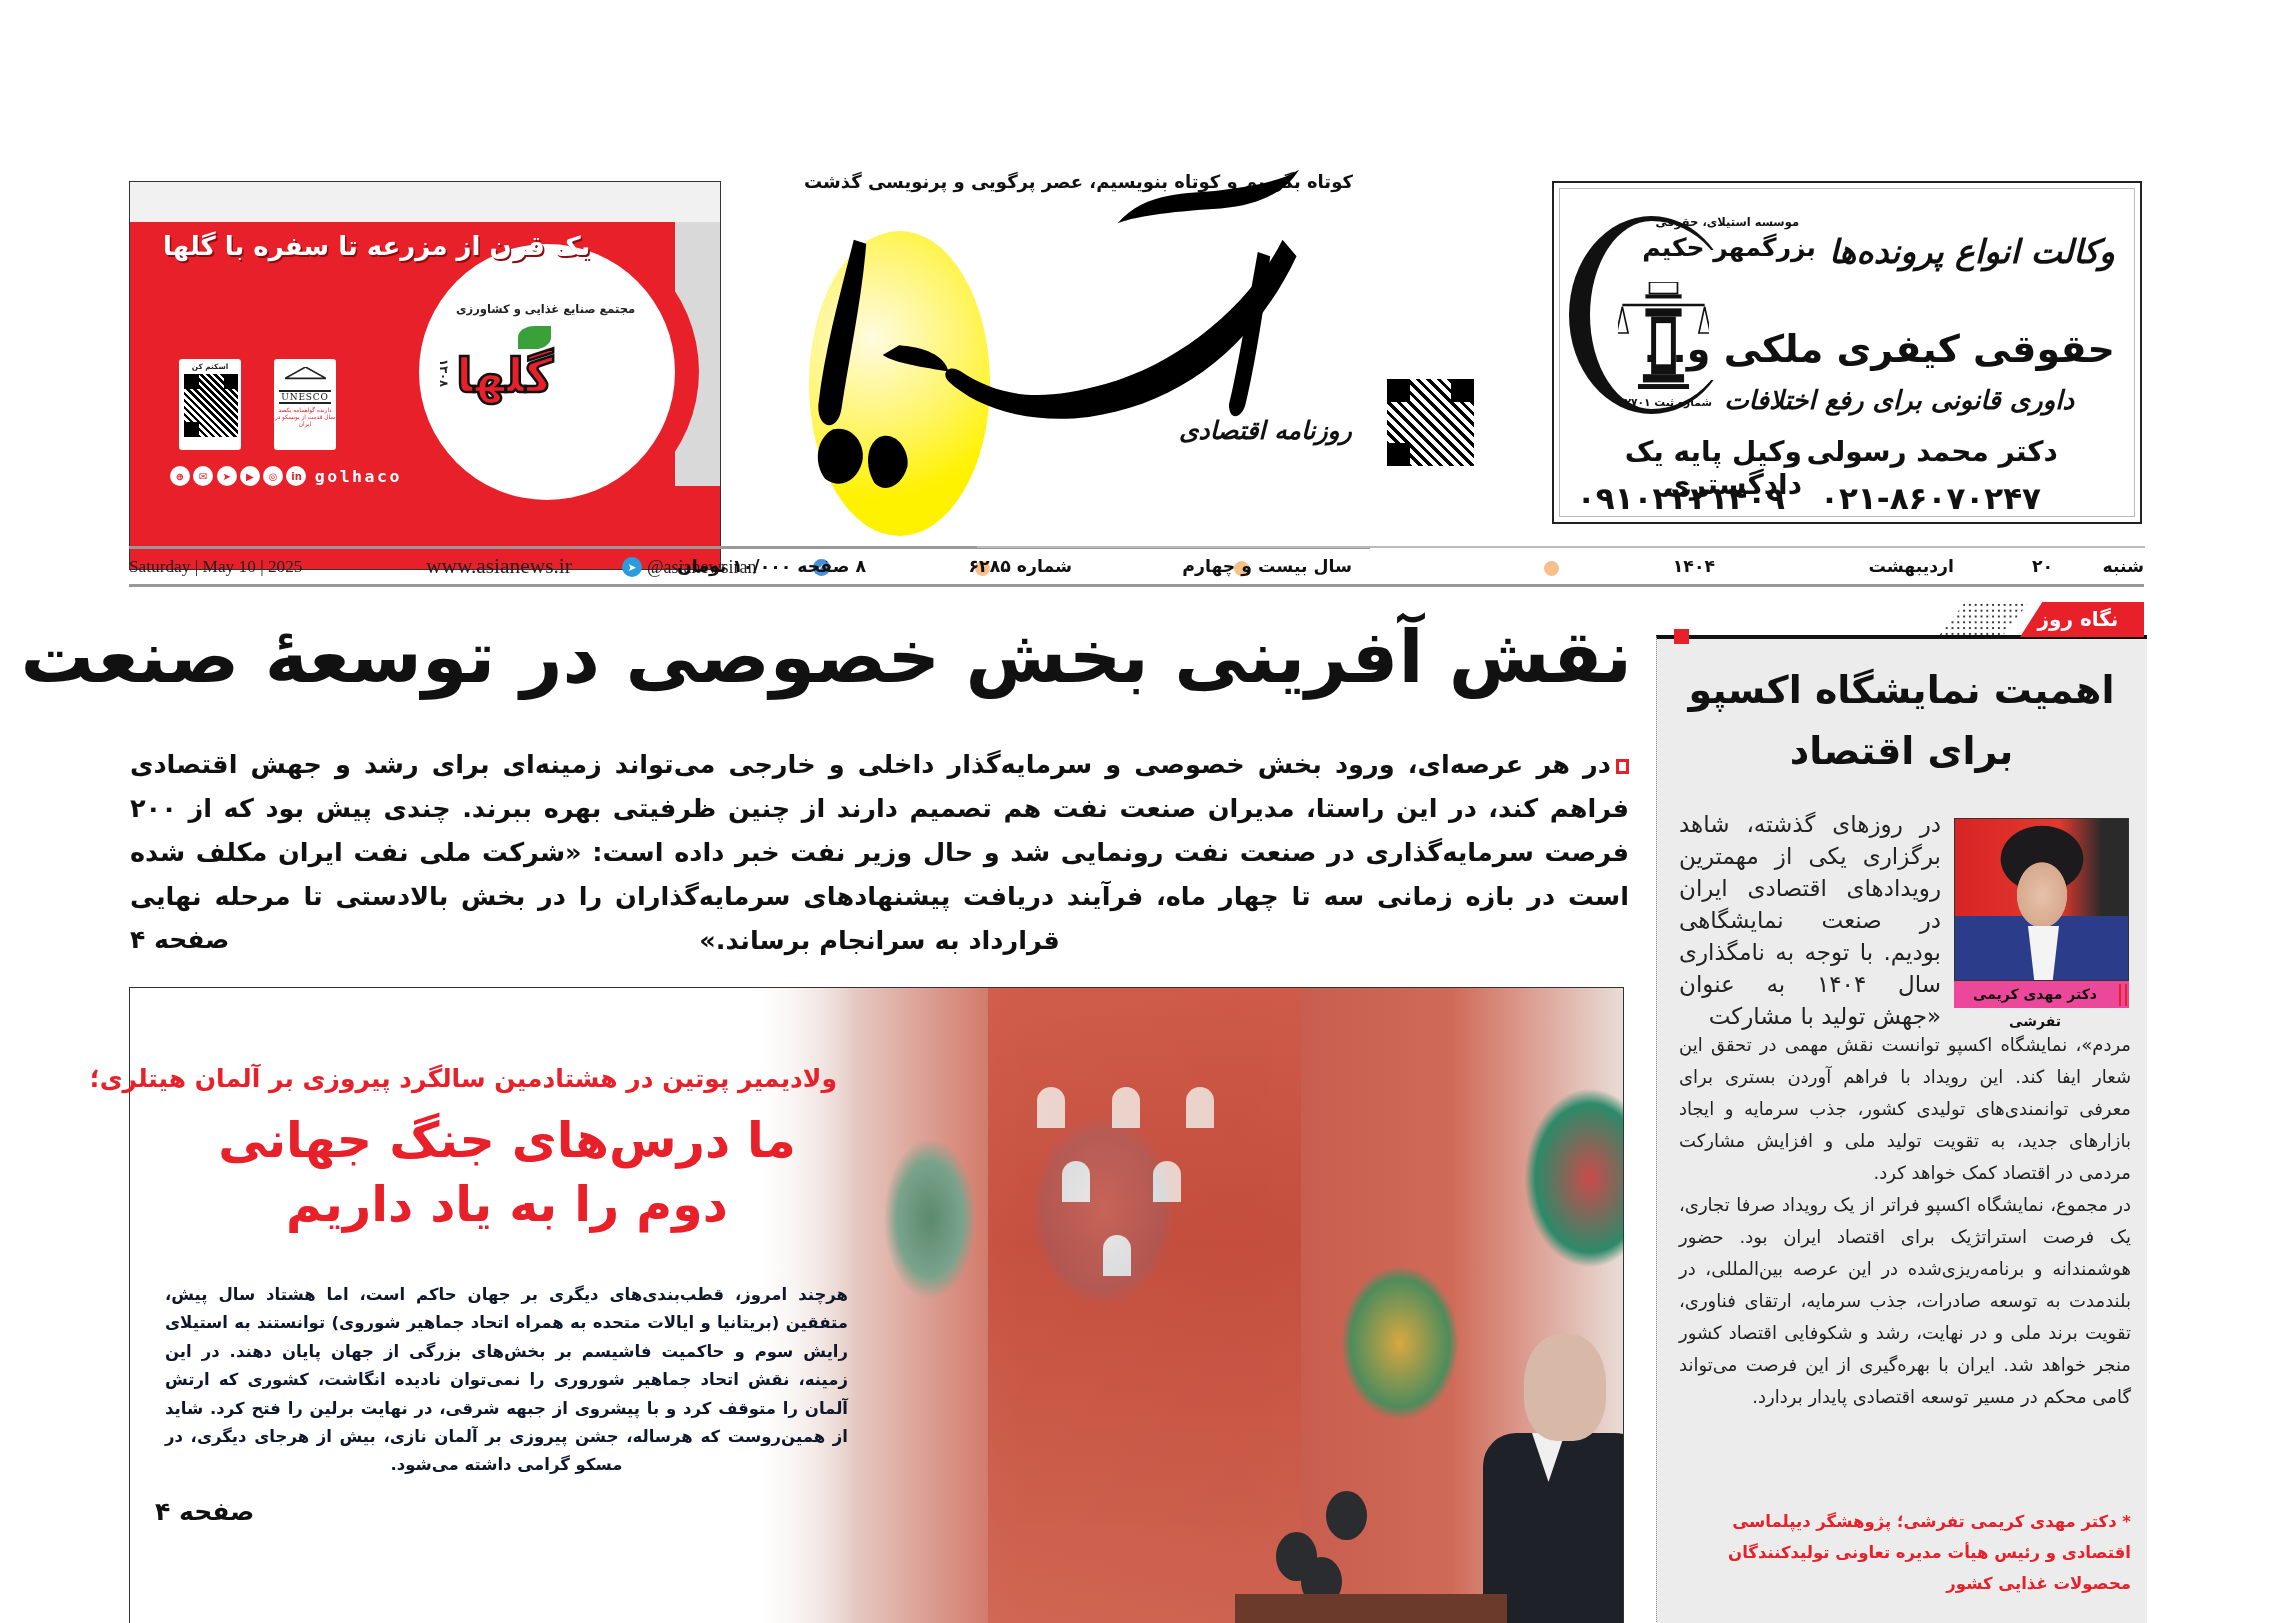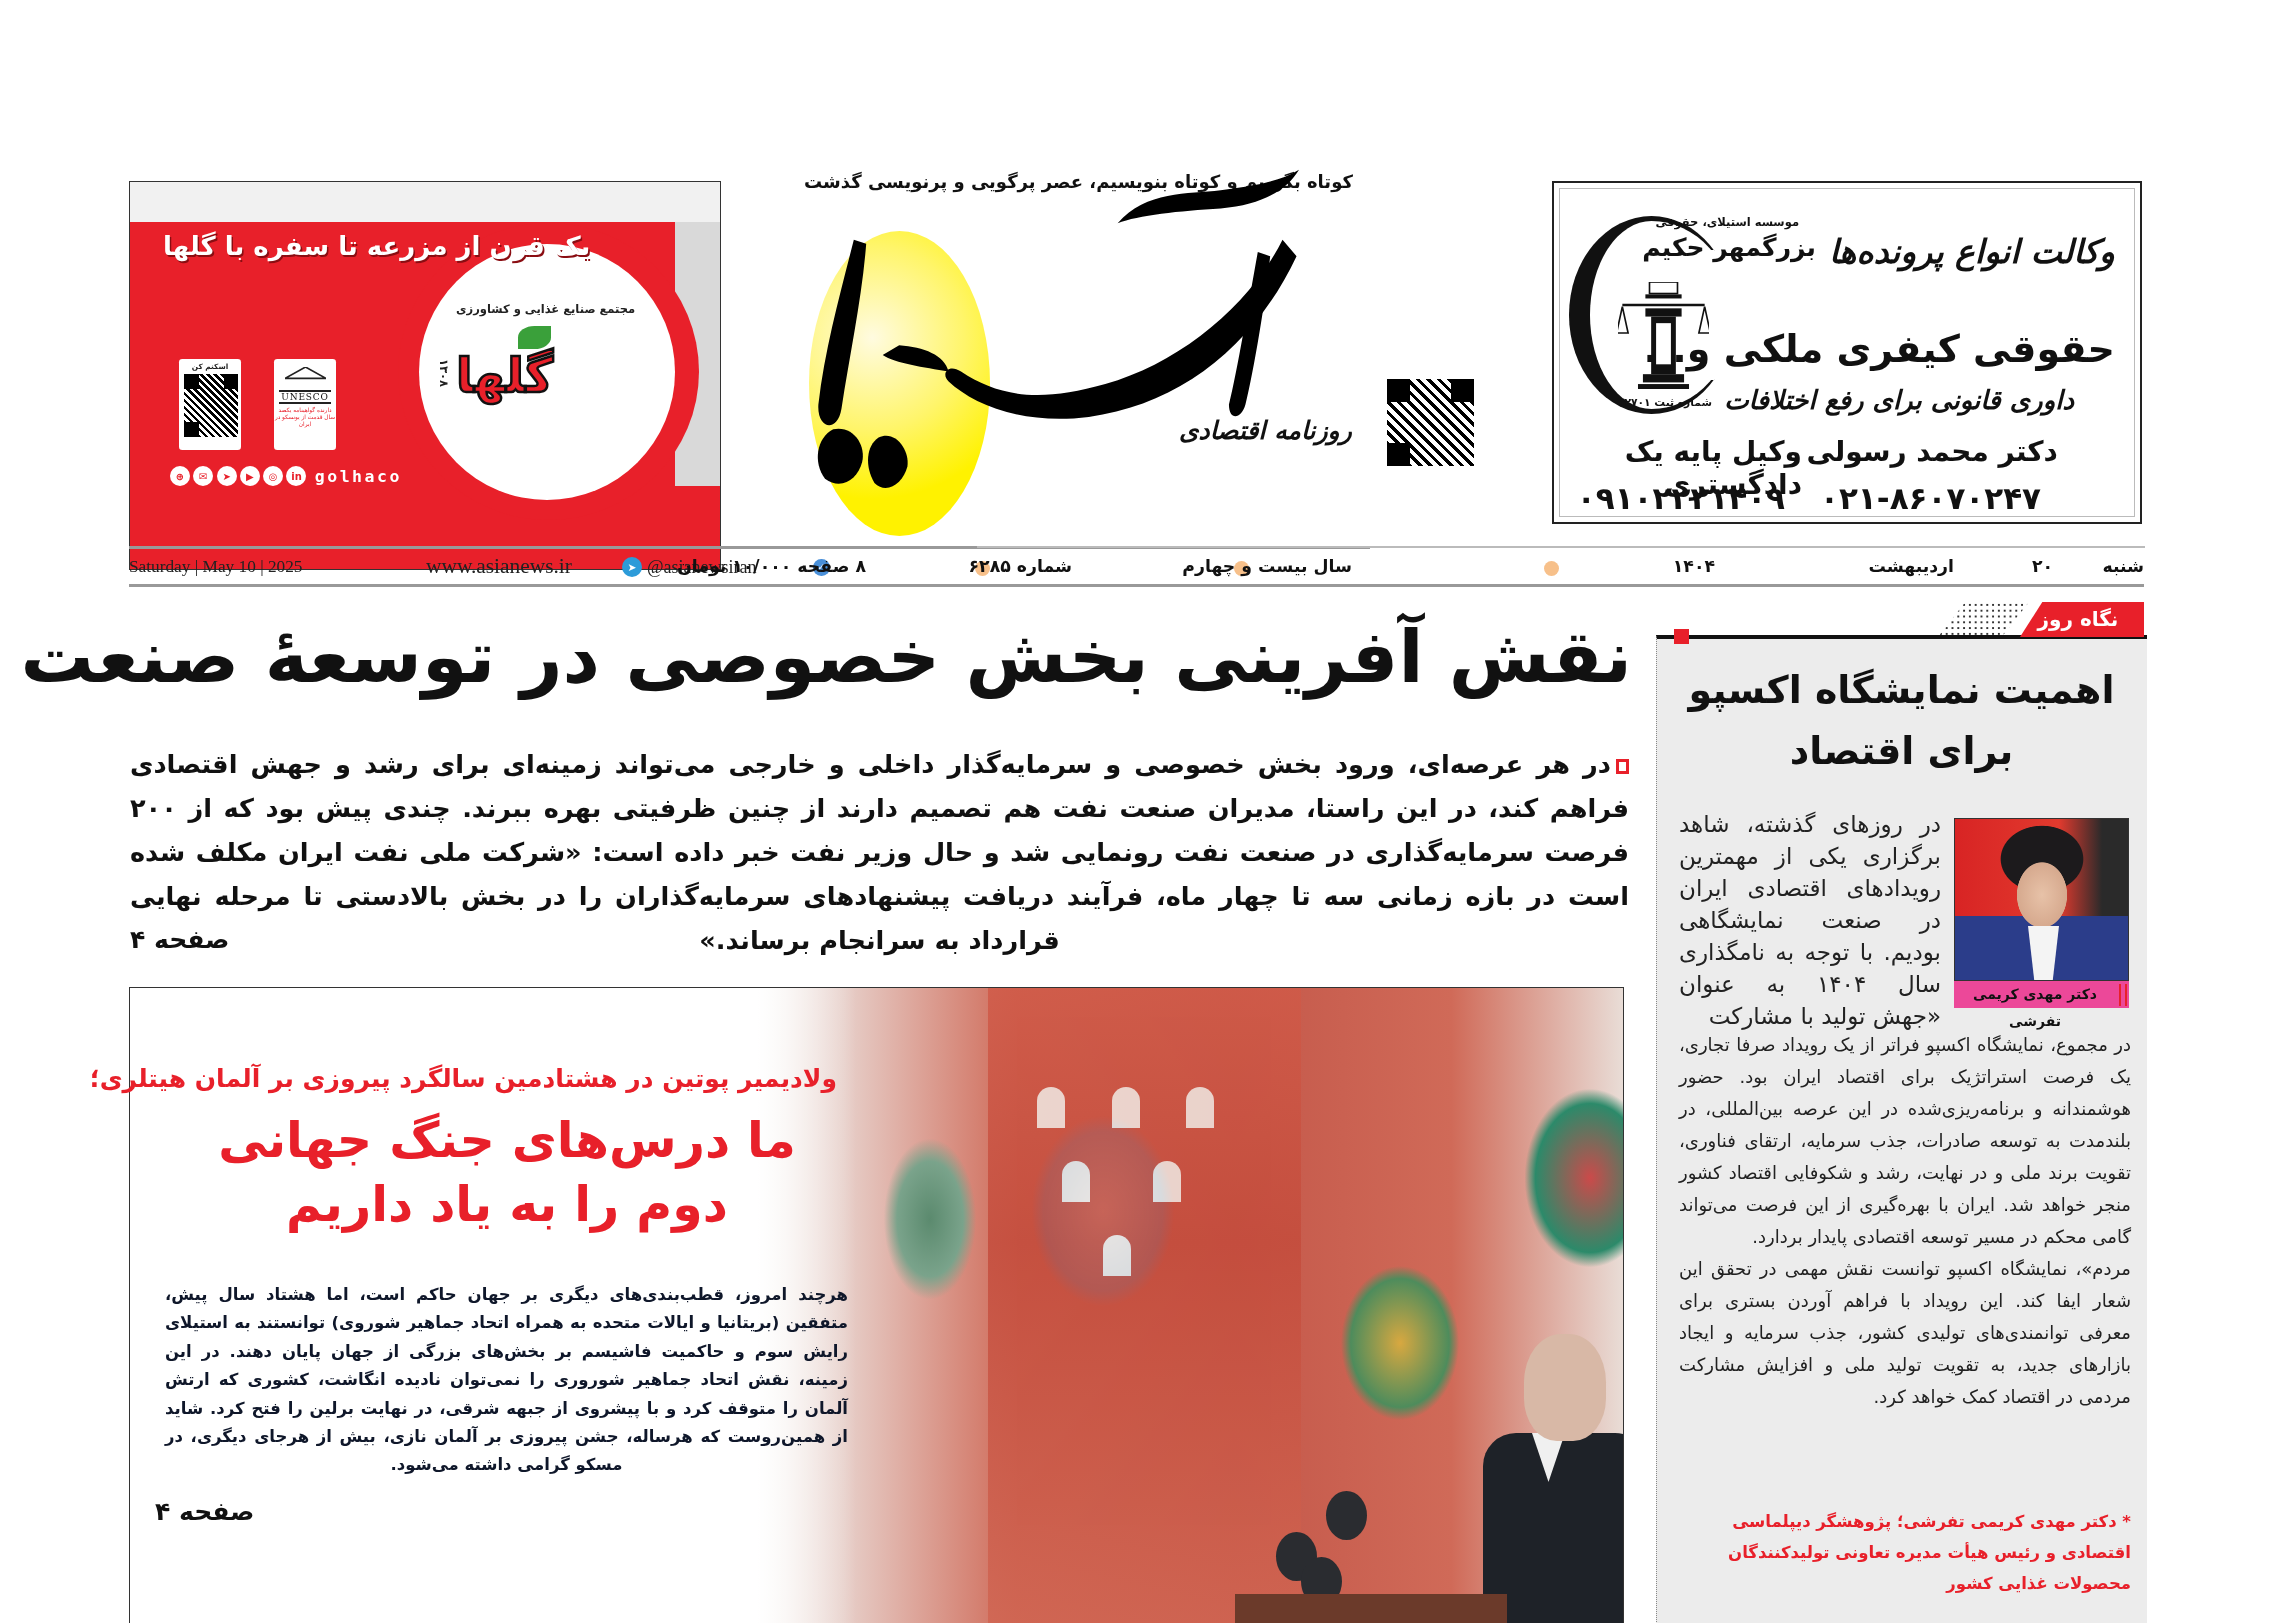--- a/index.html
+++ b/index.html
@@ -290,17 +290,17 @@
 <h2 class="col-title">اهمیت نمایشگاه اکسپو برای اقتصاد</h2>
 <div class="col-photo">
   <div class="shirt"></div>
 </div>
 <div class="col-caption">
   <span class="bars"></span>
   <span>دکتر مهدی کریمی تفرشی</span>
 </div>
 <p class="col-body-top">در روزهای گذشته، شاهد برگزاری یکی از مهمترین رویدادهای اقتصادی ایران در صنعت نمایشگاهی بودیم. با توجه به نامگذاری سال ۱۴۰۴ به عنوان «جهش تولید با مشارکت</p>
 <div class="col-body">
+  <p>مردم»، نمایشگاه اکسپو توانست نقش مهمی در تحقق این شعار ایفا کند. این رویداد با فراهم آوردن بستری برای معرفی توانمندی‌های تولیدی کشور، جذب سرمایه و ایجاد بازارهای جدید، به تقویت تولید ملی و افزایش مشارکت مردمی در اقتصاد کمک خواهد کرد.</p>
   <p>در مجموع، نمایشگاه اکسپو فراتر از یک رویداد صرفا تجاری، یک فرصت استراتژیک برای اقتصاد ایران بود. حضور هوشمندانه و برنامه‌ریزی‌شده در این عرصه بین‌المللی، در بلندمدت به توسعه صادرات، جذب سرمایه، ارتقای فناوری، تقویت برند ملی و در نهایت، رشد و شکوفایی اقتصاد کشور منجر خواهد شد. ایران با بهره‌گیری از این فرصت می‌تواند گامی محکم در مسیر توسعه اقتصادی پایدار بردارد.</p>
-  <p>مردم»، نمایشگاه اکسپو توانست نقش مهمی در تحقق این شعار ایفا کند. این رویداد با فراهم آوردن بستری برای معرفی توانمندی‌های تولیدی کشور، جذب سرمایه و ایجاد بازارهای جدید، به تقویت تولید ملی و افزایش مشارکت مردمی در اقتصاد کمک خواهد کرد.</p>
 </div>
 <div class="col-author">* دکتر مهدی کریمی تفرشی؛ پژوهشگر دیپلماسی اقتصادی و رئیس هیأت مدیره تعاونی تولیدکنندگان محصولات غذایی کشور</div>
 
 
 </body></html>

